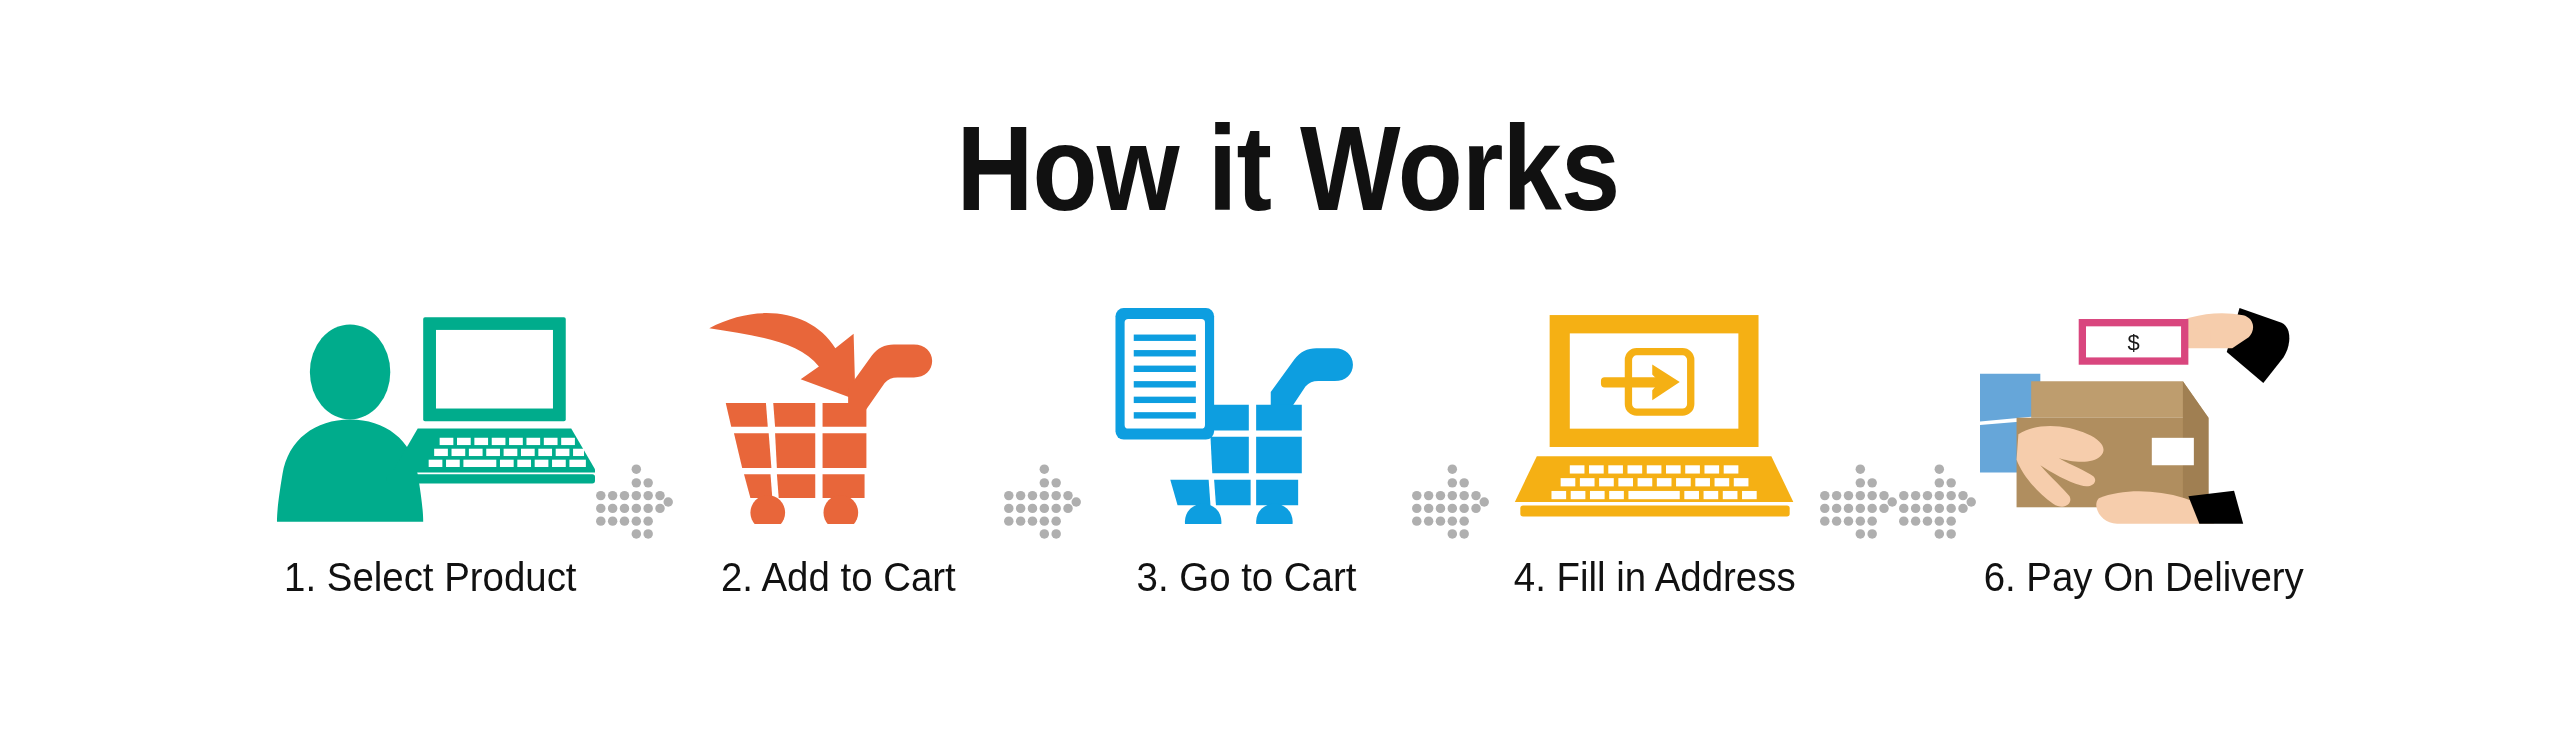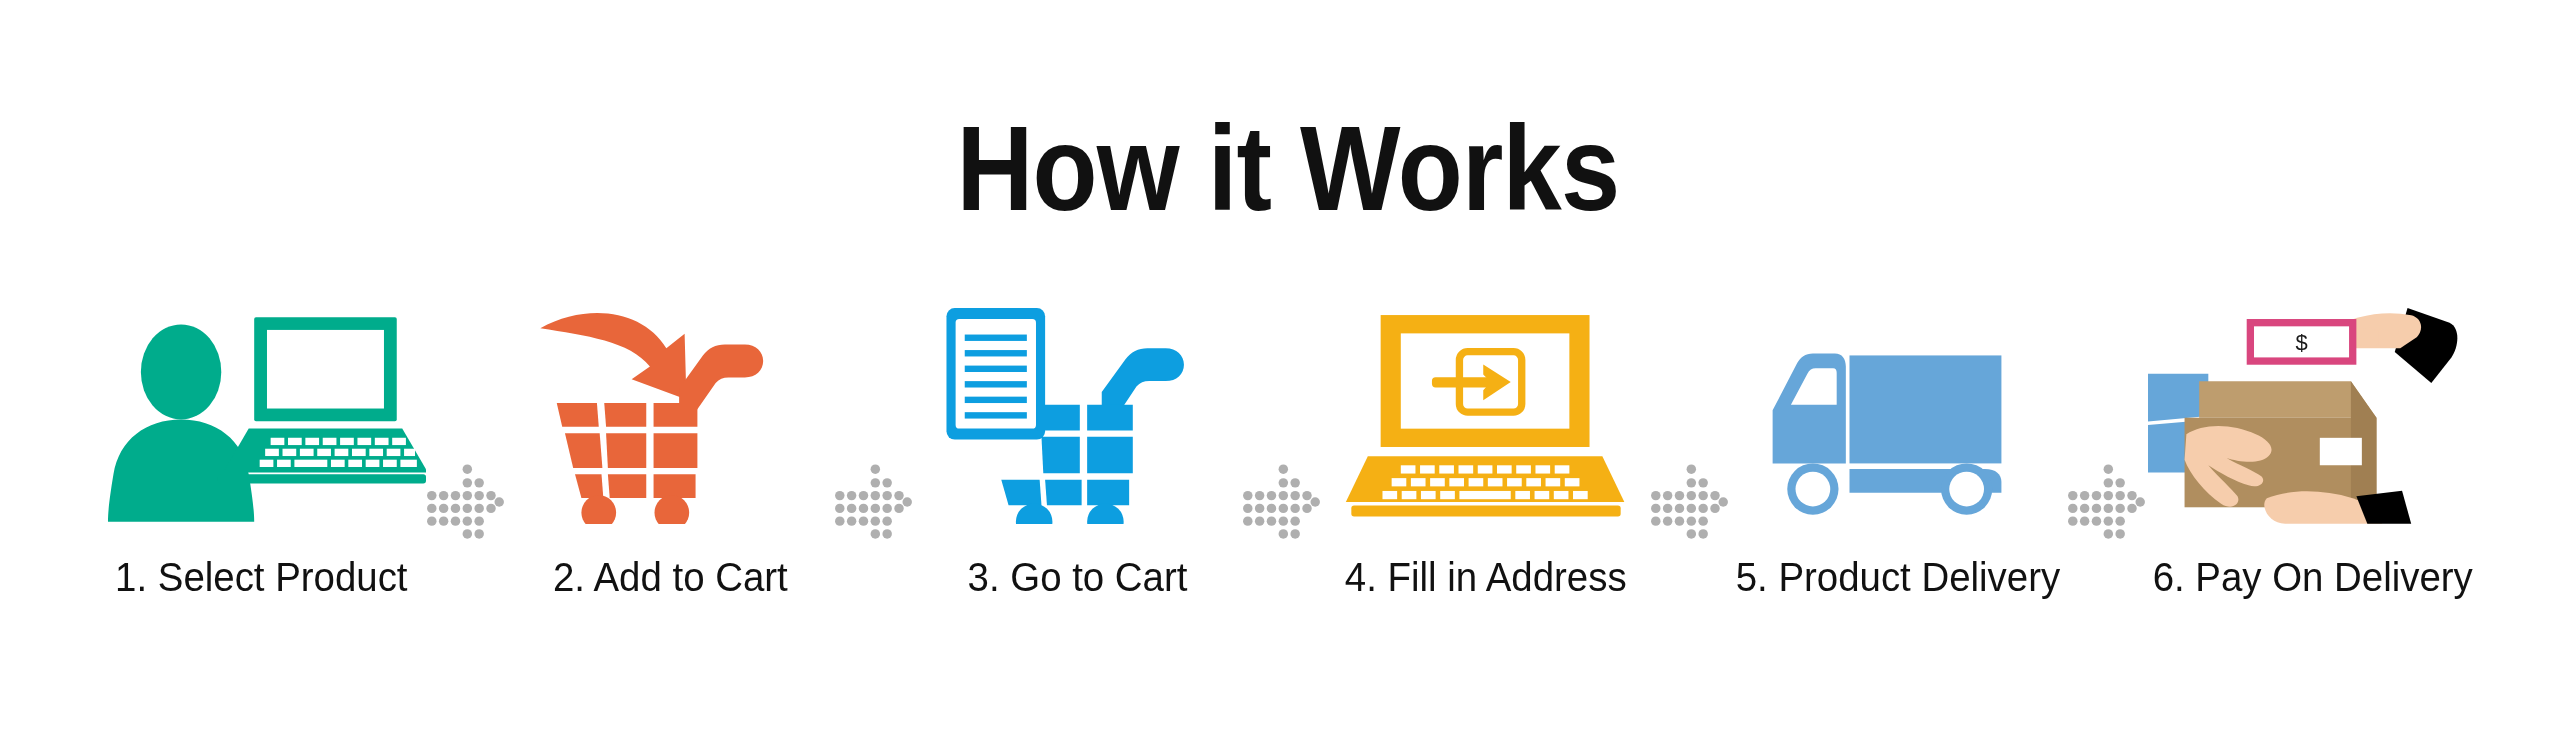--- a/index.html
+++ b/index.html
@@ -366,42 +366,20 @@
               <circle cx="32" cy="66" r="5.2"></circle>
             <circle cx="45" cy="66" r="5.2"></circle>
               <circle cx="58" cy="66" r="5.2"></circle>
             <circle cx="45" cy="80" r="5.2"></circle>
               <circle cx="58" cy="80" r="5.2"></circle>
           </g>
         </svg>
       </div>
     </div>
 
-    <div class="cell">
-      <div class="icon-box">
-        <svg width="302" height="220" viewBox="0 0 330 240" xmlns="http://www.w3.org/2000/svg" aria-hidden="true">
-          <g fill="#66A6D9">
-
-            <rect x="112" y="56" width="166" height="118"></rect>
-
-            <path d="M28 116 L54 66 C58 58 64 54 72 54 L96 54 C104 54 108 60 108 68 L108 174 L28 174 Z"></path>
-
-            <path d="M112 180 h148 c12 0 18 6 18 14 v12 h-166 z"></path>
-          </g>
-
-          <path d="M48 110 L66 76 C68 72 71 70 75 70 L94 70 C97 70 98 72 98 75 L98 110 Z" fill="#FFFFFF"></path>
-
-          <circle cx="72" cy="202" r="28" fill="#66A6D9"></circle>
-          <circle cx="72" cy="202" r="19" fill="#FFFFFF"></circle>
-          <circle cx="240" cy="202" r="28" fill="#66A6D9"></circle>
-          <circle cx="240" cy="202" r="19" fill="#FFFFFF"></circle>
-        </svg>
-      </div>
-      <div class="step-label">5. Product Delivery</div>
-    </div>
 
     <div class="sep-cell">
       <div class="sep-pad"></div>
       <div class="sep">
         <svg width="79" height="82" viewBox="0 0 86 90" xmlns="http://www.w3.org/2000/svg" aria-hidden="true">
           <g fill="#AFAFAF">
             <circle cx="45" cy="9" r="5.2"></circle>
             <circle cx="45" cy="24" r="5.2"></circle>
               <circle cx="58" cy="24" r="5.2"></circle>
             <circle cx="6" cy="38" r="5.2"></circle>

